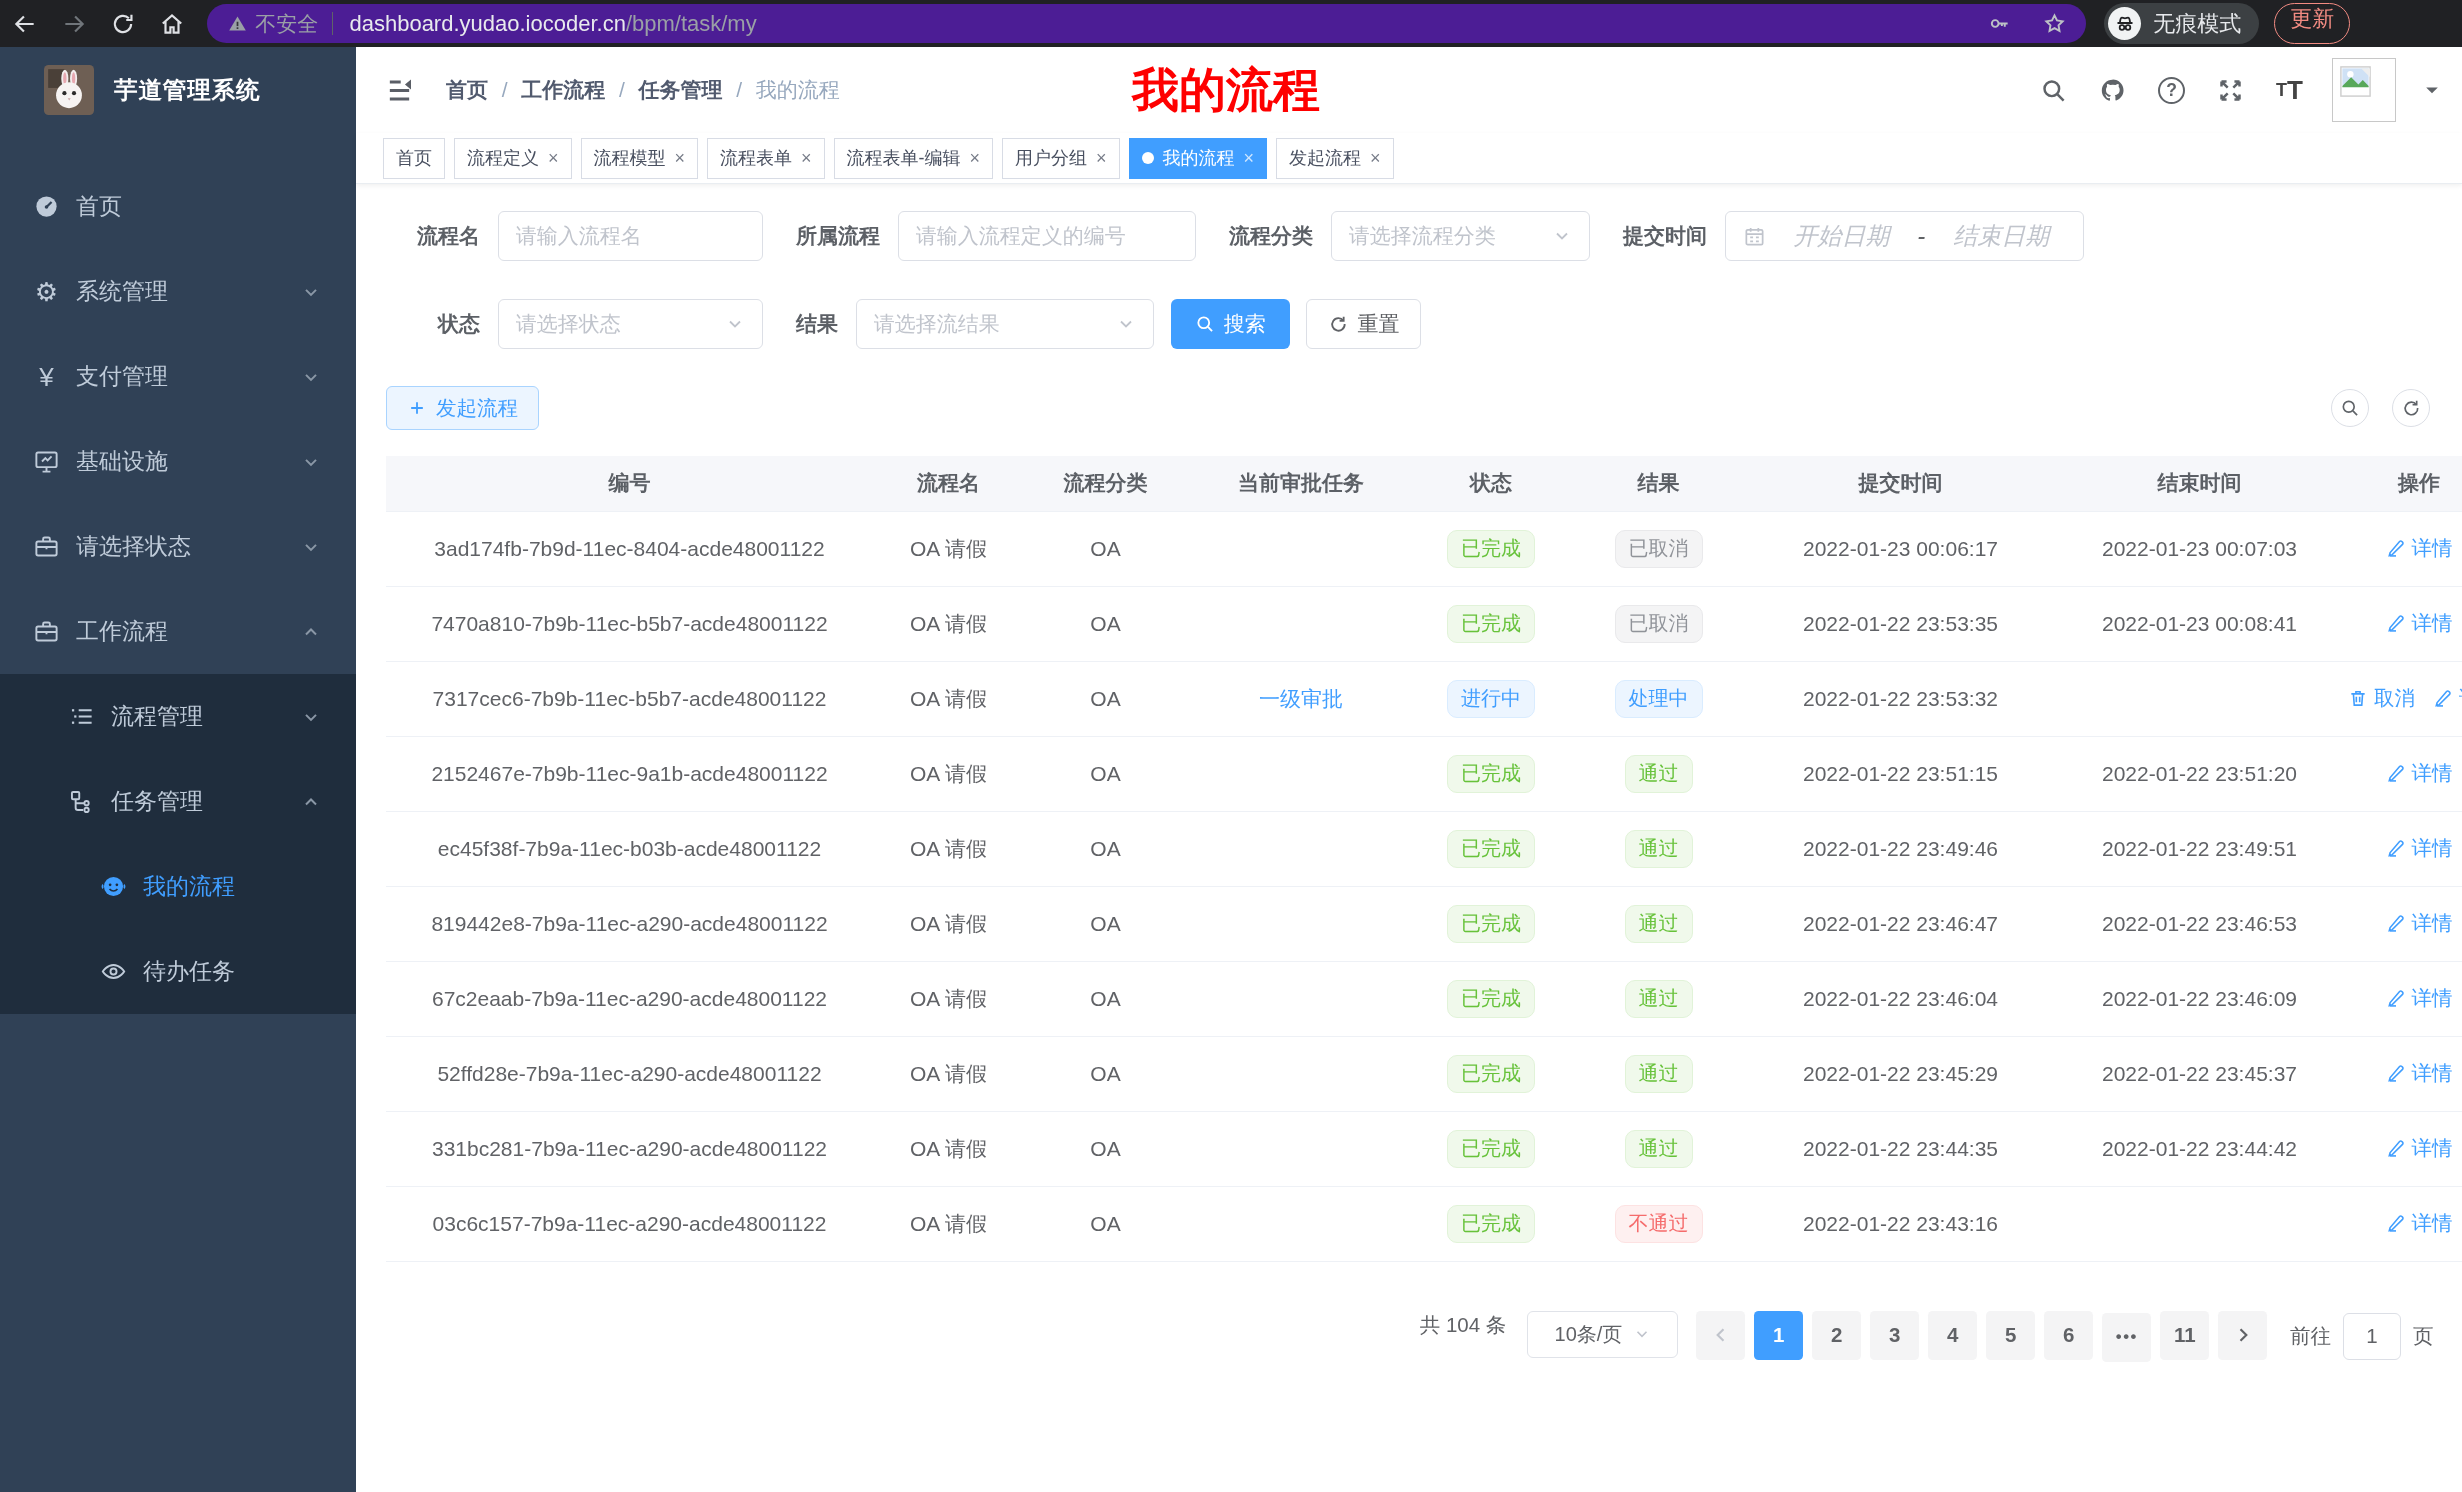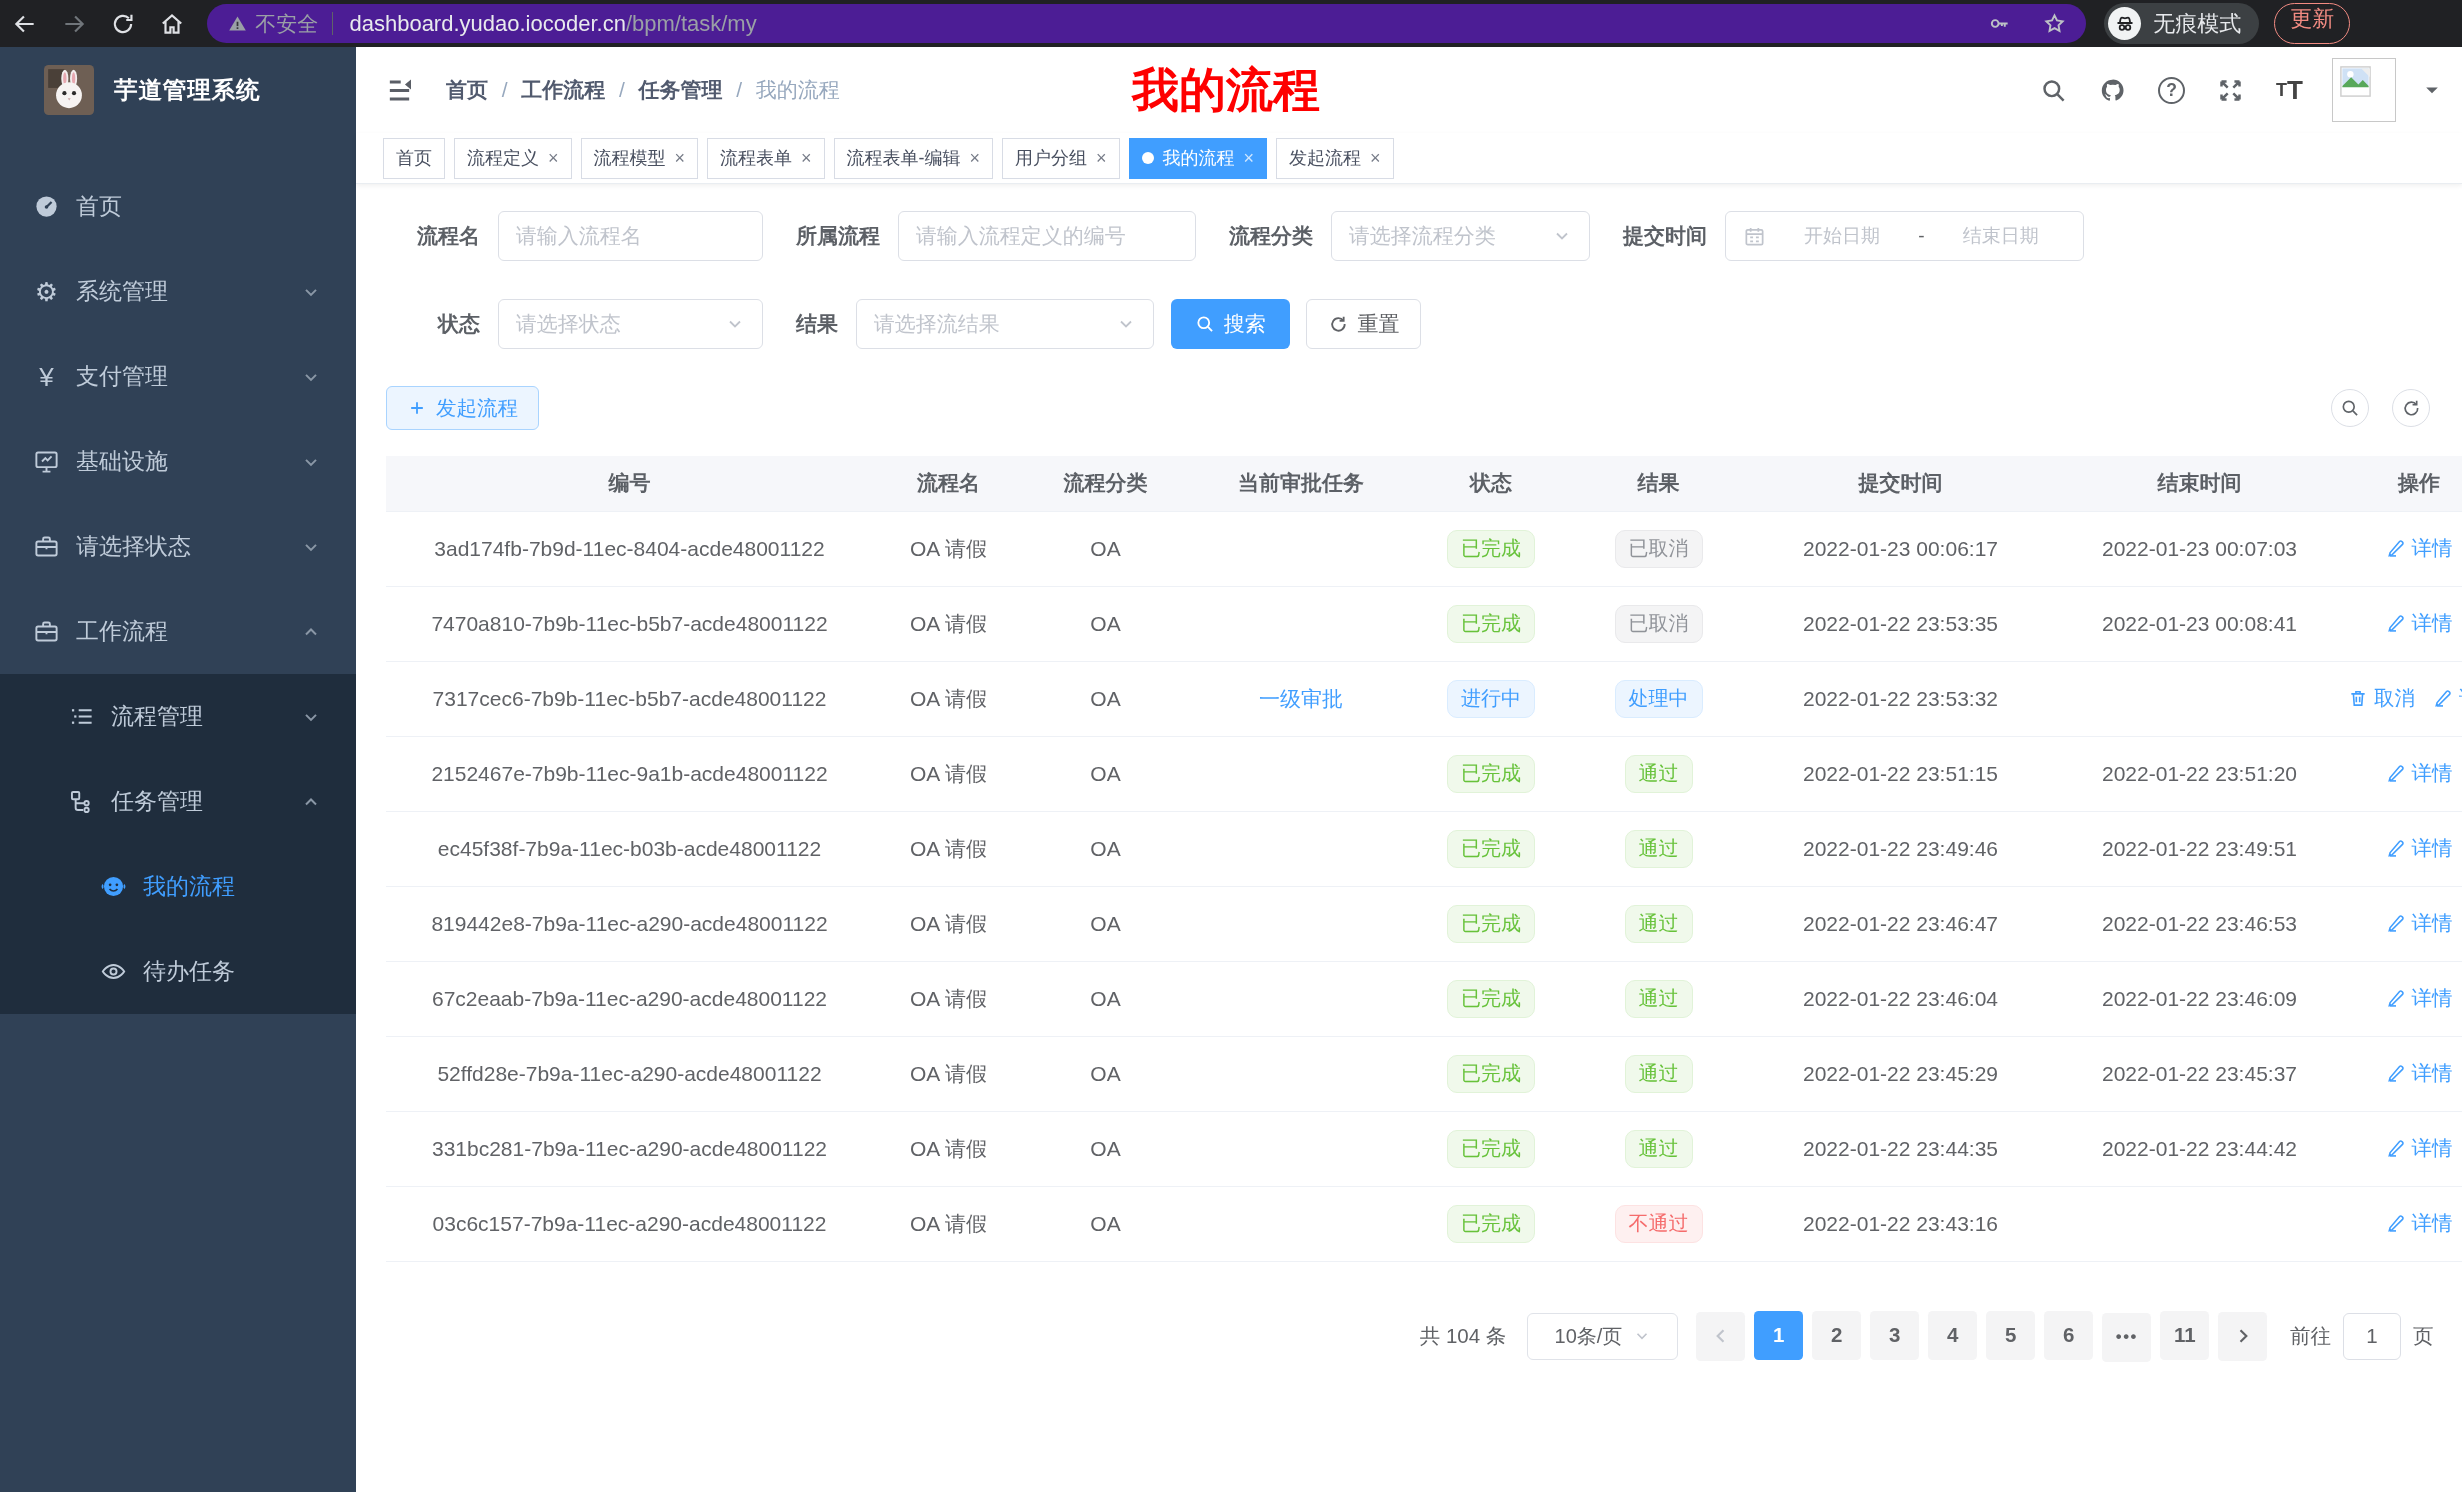--- a/index.html
+++ b/index.html
@@ -91,21 +91,21 @@
   .frow + .frow { margin-top:38px; }
   .fgroup { display:flex; align-items:center; margin-right:33px; }
   .flabel { font-size:21px; font-weight:700; color:#5c6066; margin-right:18px; white-space:nowrap; }
   .flabel.first { width:94px; text-align:right; }
   .fctl { height:50px; border:1.5px solid #dcdfe6; border-radius:6px; background:#fff;
     display:flex; align-items:center; padding:0 16.7px; }
   .fctl input { border:none; outline:none; width:100%; font-size:21px; color:#606266;
     font-family:inherit; background:transparent; }
   .fctl input::placeholder { color:#c0c4cc; }
   .sel-chev svg { width:20px; height:20px; stroke:#c0c4cc; stroke-width:2.2; fill:none; }
-  .daterange { gap:10.7px; color:#c0c4cc; font-size:19px; }
+  .daterange { gap:10.7px; color:#c0c4cc; font-size:24px;font-style:italic; }
   .daterange .cal svg { width:23px; height:23px; stroke:#c0c4cc; stroke-width:1.8; fill:none; }
   .dr-part { flex:1; text-align:center; white-space:nowrap; }
   .dr-sep { color:#606266; }
   .btn { height:50px; border-radius:6px; font-size:21px; display:inline-flex; align-items:center;
     justify-content:center; gap:9px; cursor:pointer; border:1.5px solid transparent; font-family:inherit; }
   .btn svg { width:20px; height:20px; stroke:currentColor; stroke-width:2.2; fill:none; }
   .btn-primary { background:#409eff; color:#fff; padding:0 23px; }
   .btn-plain { background:#fff; border-color:#dcdfe6; color:#606266; padding:0 21px; margin-left:16.7px; }
   .toolbar { margin-top:37px; display:flex; align-items:center; }
   .btn-create { height:44px; background:#ecf5ff; border-color:#a9d4ff; color:#409eff; padding:0 20px; font-size:20.5px; }
@@ -125,21 +125,21 @@
   .tag.success { background:#f0f9eb; border-color:#e1f3d8; color:#67c23a; }
   .tag.info    { background:#f4f4f5; border-color:#e9e9eb; color:#909399; }
   .tag.primary { background:#ecf5ff; border-color:#d9ecff; color:#409eff; }
   .tag.danger  { background:#fef0f0; border-color:#fde2e2; color:#f56c6c; }
   .task-link { color:#409eff; cursor:pointer; }
   .act-link { color:#409eff; cursor:pointer; display:inline-flex; align-items:center; gap:6px; font-size:20.5px; }
   .act-link + .act-link { margin-left:18px; }
   .act-link svg { width:20px; height:20px; stroke:#409eff; stroke-width:1.9; fill:none; }
 
   
-  .pager { margin-top:49px; display:flex; align-items:center; justify-content:flex-end; padding-right:1.5px; }
+  .pager { margin-top:49px; display:flex; justify-content:flex-end; padding-right:1.5px; }
   .pg-total { font-size:20.5px; color:#606266; margin-right:21px; }
   .pg-size { width:151px; height:47px; border:1.5px solid #e0e3e9; border-radius:6px; display:flex;
     align-items:center; justify-content:center; gap:10.7px; font-size:20px; color:#606266; cursor:pointer; margin-right:18px; }
   .pg-size svg { width:18px; height:18px; stroke:#c0c4cc; stroke-width:2.2; fill:none; }
   .pg-btn { min-width:49px; height:49px; padding:0 6px; background:#f4f4f5; border-radius:4.6px; margin:0 9px 0 0;
     display:inline-flex; align-items:center; justify-content:center; font-size:20.5px; font-weight:600;
     color:#606266; cursor:pointer; }
   .pg-btn.active { background:#409eff; color:#fff; }
   .pg-btn.nav svg { width:20px; height:20px; stroke-width:2.6; fill:none; }
   .pg-btn.prev svg { stroke:#c0c4cc; }

